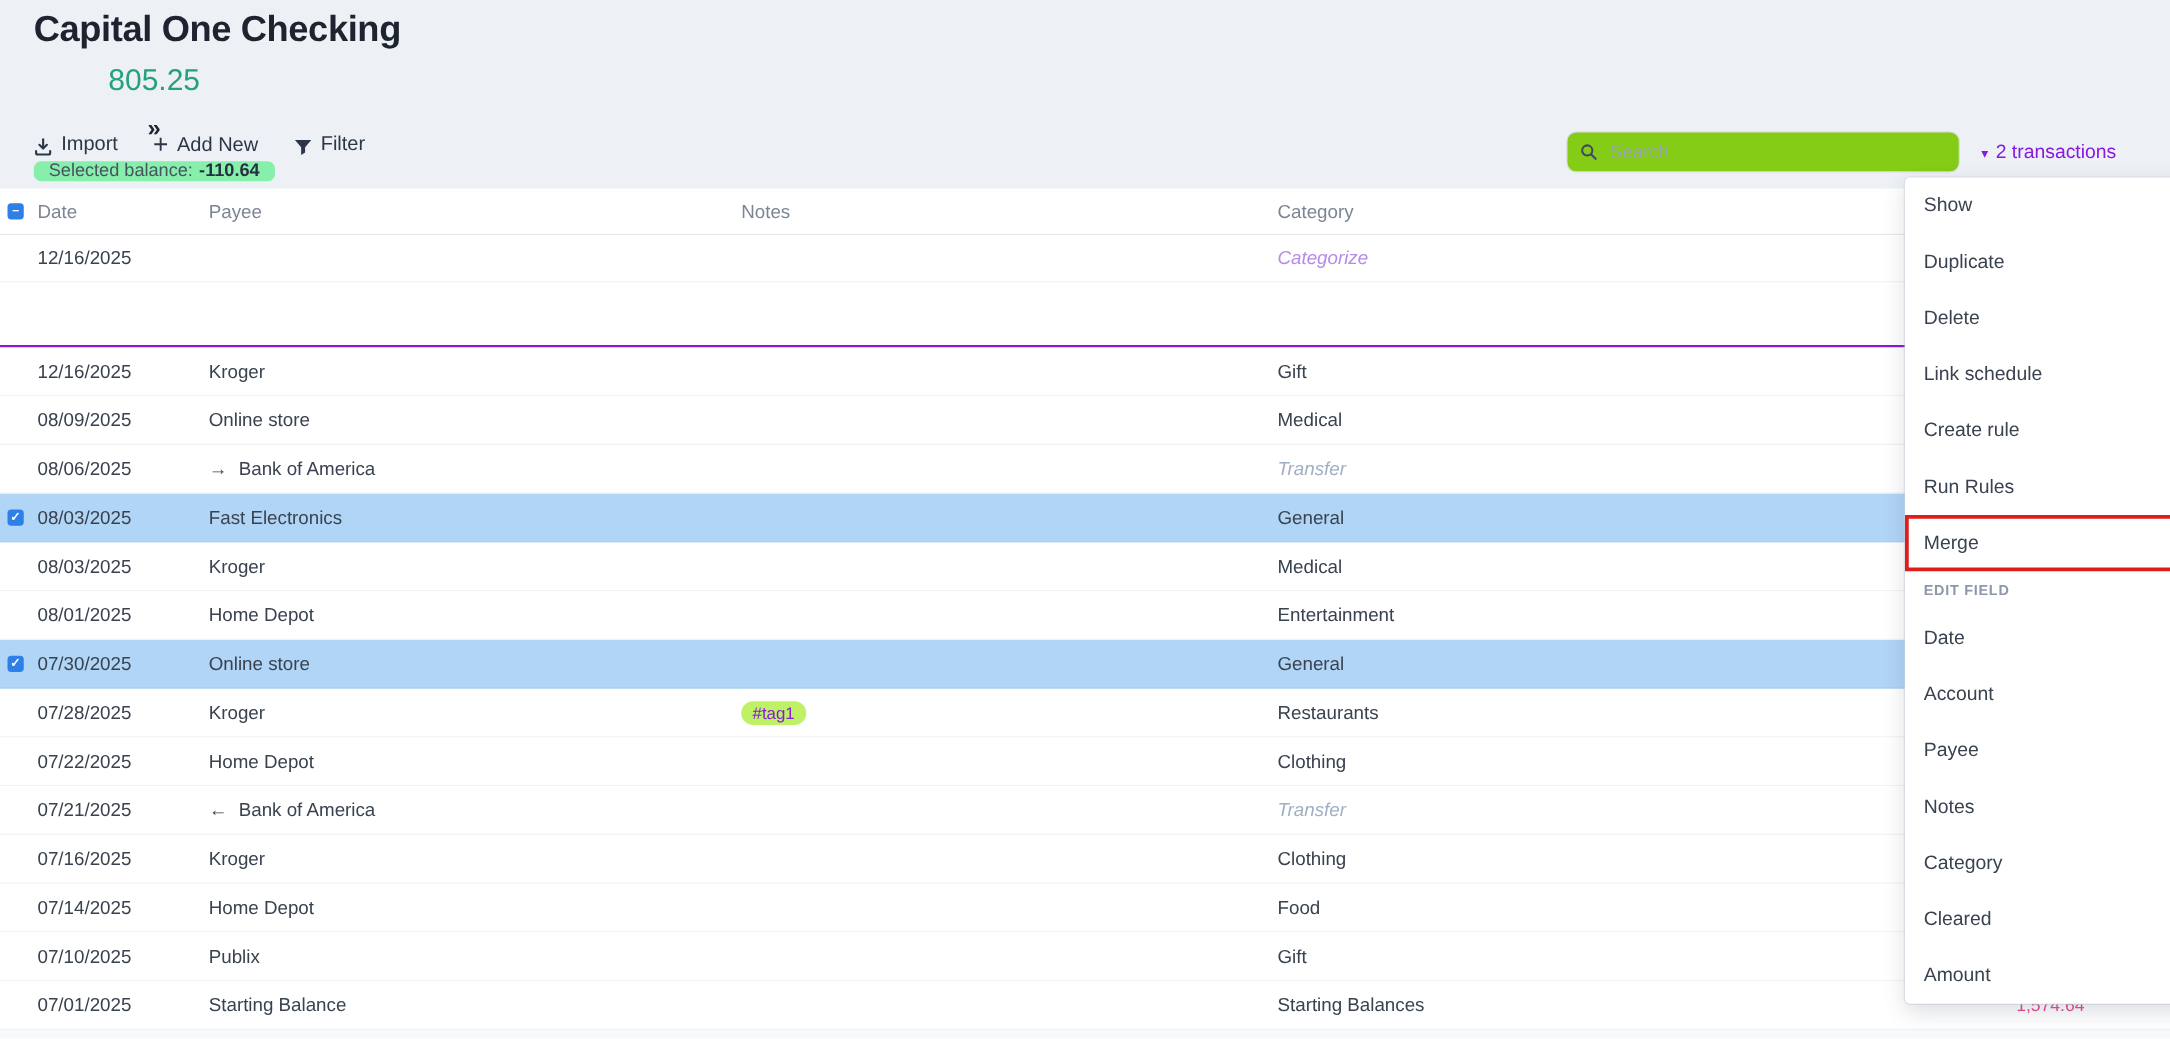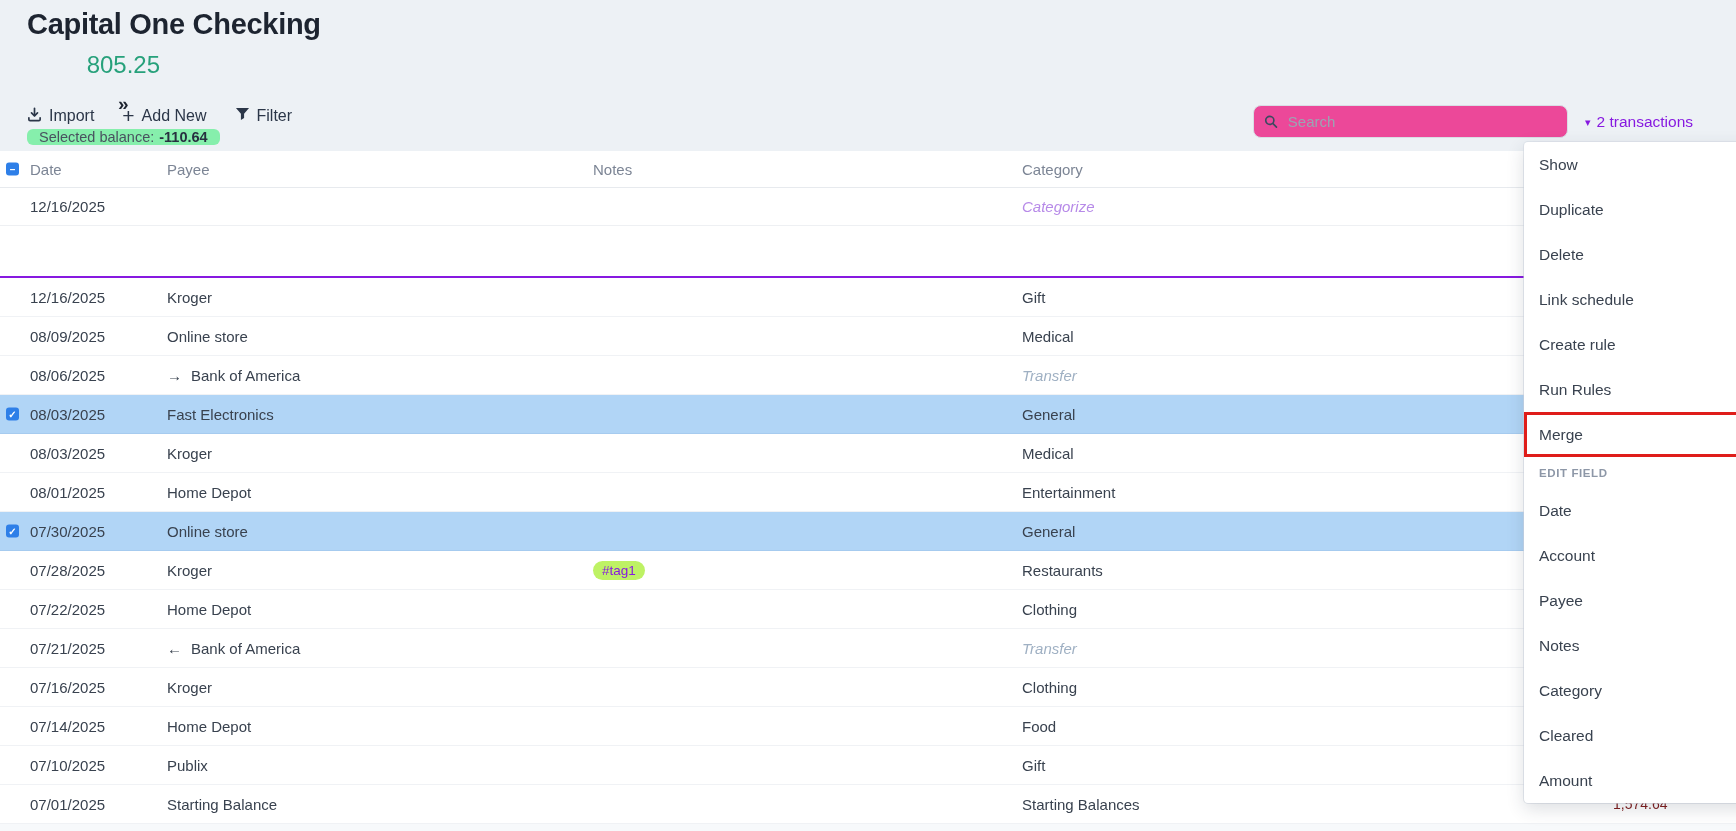--- a/index.html
+++ b/index.html
@@ -13,25 +13,25 @@
   .topband { position:absolute; left:0; top:0; width:1736px; height:151px; background:#edf1f5; }
   .page-title { position:absolute; left:27px; top:8px; font-size:29px; font-weight:700; color:#1d2430; letter-spacing:-0.3px; }
   .balrow { position:absolute; left:27px; top:51px; height:32px; display:flex; align-items:center; gap:14px;flex-direction:column; }
   .balance { font-size:24px; font-weight:500; color:#27a17b; }
   .expand { font-size:19px; font-weight:700; color:#1d2430; cursor:pointer; }
   .pill { background:#86efac; border-radius:6px; height:30px; display:flex; align-items:center; padding:0 12px; font-size:14.5px; color:#49525f; gap:5px; white-space:nowrap; }
   .pill b { color:#273040; }
 
   
   .toolbar { position:absolute; left:27px; top:98px; height:36px; display:flex; align-items:center; gap:28px; }
-  .tbtn { display:flex; align-items:flex-start; gap:7px; font-size:16px; color:#2b3648; cursor:pointer; white-space:nowrap; }
+  .tbtn { display:flex; align-items:flex-end; gap:7px; font-size:16px; color:#2b3648; cursor:pointer; white-space:nowrap; }
   .tbtn .plus { font-size:21px; font-weight:400; line-height:1; margin-top:-2px; }
   .tbtn svg { display:block; }
 
-  .search { position:absolute; left:1253px; top:105px; width:315px; height:33px; background:#ec4899; border:1px solid #d9dee5; border-radius:8px; display:flex; align-items:center; padding:0 10px; gap:8px; }
+  .search { position:absolute; left:1253px; top:105px; width:315px; height:33px; background:#84cc16; border:1px solid #d9dee5; border-radius:8px; display:flex; align-items:center; padding:0 10px; gap:8px; }
   .search input { border:none; background:transparent; outline:none; font-size:15px; color:#333c49; width:100%; font-family:inherit; }
   .search input::placeholder { color:#9aa5b3; }
 
   .txncount { position:absolute; left:1585px; top:110px; height:24px; display:flex; align-items:center; gap:6px; color:#8719e0; font-size:15.5px; cursor:pointer; white-space:nowrap; }
   .txncount .caret { font-size:11px; margin-top:1px; }
 
   
   .table { position:absolute; left:0; top:151px; width:1736px; }
   .thead { position:relative; height:37px; border-bottom:1px solid #e7eaee; background:#fff; }
   .col { position:absolute; top:0; height:100%; display:flex; align-items:center; font-size:15px; color:#7c8595; }
@@ -47,21 +47,21 @@
   .addrow .cancel { position:absolute; left:1716px; top:50%; transform:translateY(-50%); font-size:15px; color:#2b3648; white-space:nowrap; cursor:pointer; }
 
   .row { position:relative; height:39px; border-bottom:1px solid #f0f2f5; background:#fff; }
   .row.selected { background:#b1d5f6; border-bottom-color:#a6cbef; }
   .cell { position:absolute; top:0; height:100%; display:flex; align-items:center; font-size:15px; color:#39424f; white-space:nowrap; }
   .cell.c-payee { gap:9px; }
   .row .cb { display:none; }
   .row.selected .cb { display:flex; }
   .row.transfer .c-cat { font-style:italic; color:#9fb0c3; }
   .tag { background:#bef264; color:#8719e0; border-radius:10px; padding:2px 9px; font-size:13.5px; }
-  .peek { position:absolute; left:1613px; top:50%; transform:translateY(-50%); font-size:14px; color:#7f1d1d; white-space:nowrap; }
+  .peek { position:absolute; left:1613px; top:50%; transform:translateY(-50%); font-size:14px; color:#ec4899; white-space:nowrap; }
   .bottomband { position:absolute; left:0; top:824px; width:1736px; height:7px; background:#f7f9fb; }
 
   
   .menu { position:absolute; left:1524px; top:142px; width:246px; height:661px; background:#fff; border-radius:4px;
           box-shadow:0 6px 18px rgba(40,50,70,.16), 0 0 0 1px rgba(215,221,230,.55); z-index:10; }
   .mitem { height:45px; display:flex; align-items:center; justify-content:space-between; padding:0 15px; font-size:15.5px; color:#39424f; cursor:pointer; }
   .mitem .sc { font-size:13px; color:#a9b0ba; }
   .mitem.highlighted { outline:3px solid #df1d1a; outline-offset:-3px; }
   .msection { height:31px; display:flex; align-items:center; padding:0 15px; font-size:11.5px; letter-spacing:.6px; color:#8d97a7; font-weight:700; }
 </style>

